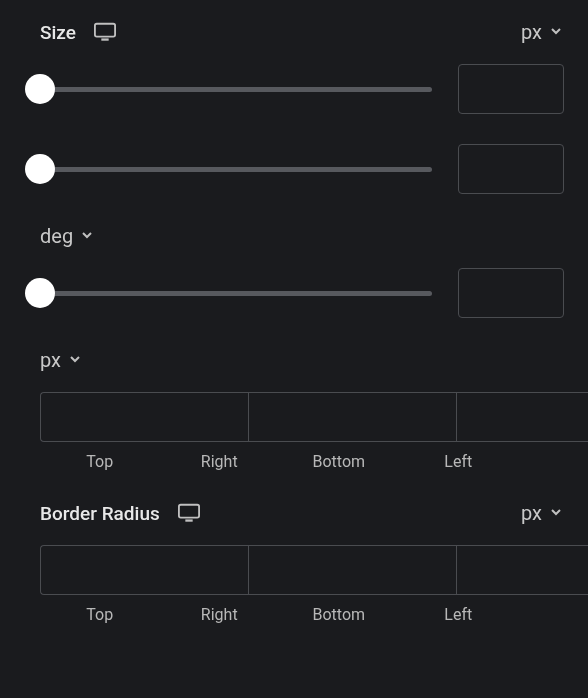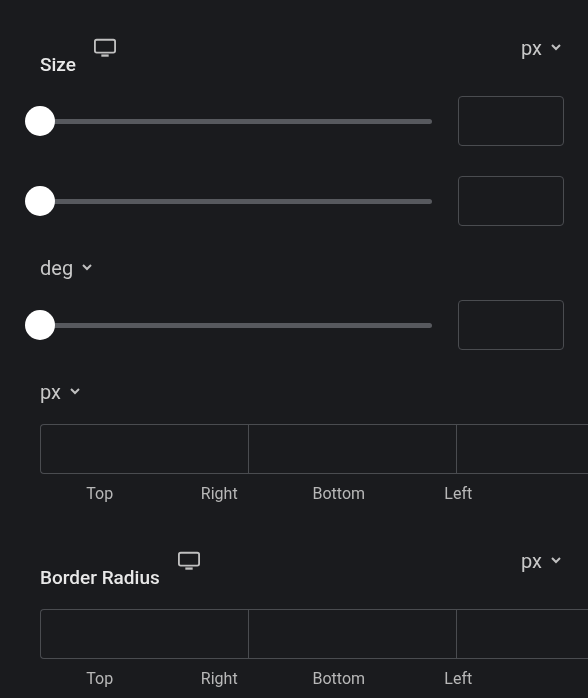--- a/index.html
+++ b/index.html
@@ -22,21 +22,20 @@
   }
   .control-label-wrap {
     display: flex;
     align-items: center;
     gap: 18px;
   }
   .control-label {
     font-size: 19px;
     font-weight: 500;
     color: #e8e8e8;
-    margin-top: 33px;
   }
   .desktop-icon {
     width: 22px;
     height: 20px;
     display: inline-flex;
     align-items: center;
     justify-content: center;
   }
   .unit-selector {
     display: flex;

